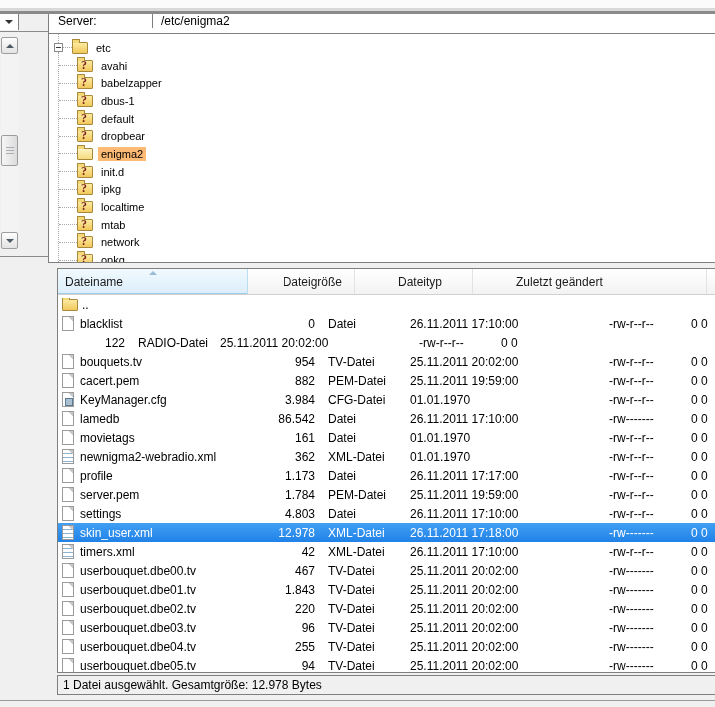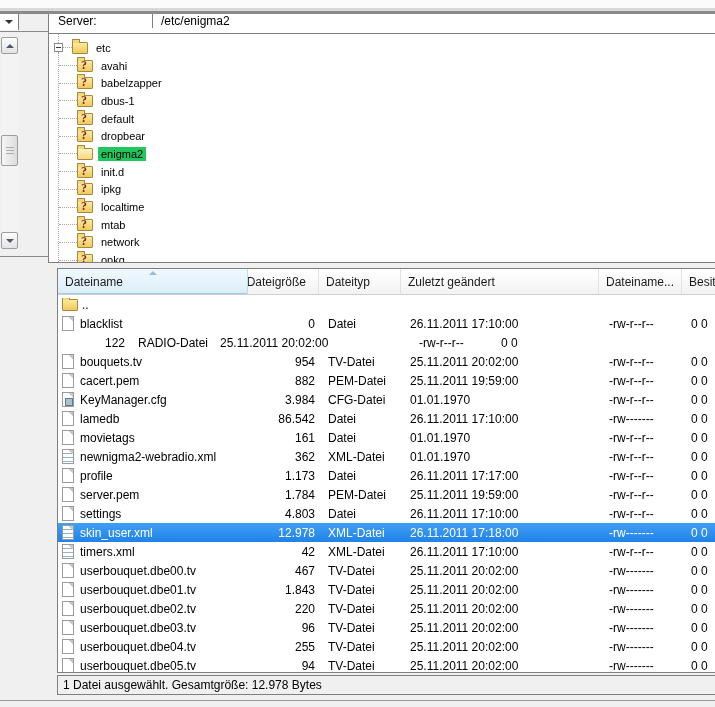--- a/index.html
+++ b/index.html
@@ -46,26 +46,26 @@
   .expander::after{content:"";position:absolute;left:1px;top:3px;width:5px;height:1px;background:#3a3a3a;}
   .rdash{width:9px;height:0;border-top:1px dotted #a8a8a8;flex:none;}
   .cstub{width:18px;height:0;border-top:1px dotted #a8a8a8;flex:none;}
   .tf{width:16px;height:12px;flex:none;box-sizing:border-box;position:relative;z-index:1;margin-right:5px;
     background:linear-gradient(#fceaa0,#f1c95c);border:1px solid #a8893c;border-radius:1px;}
   .tf::before{content:"";position:absolute;left:-1px;top:-4px;width:6px;height:3px;background:#f3d877;
     border:1px solid #a8893c;border-bottom:none;border-radius:1px 1px 0 0;}
   .tf.q::after{content:"?";position:absolute;left:3px;top:-3px;font:bold 12px "Liberation Serif",serif;color:#7a1f1f;}
   .tf.open{background:linear-gradient(#fdf3c3,#f5d97e);}
   .tlabel{padding:1px 3px;}
-  .tlabel.sel{background:#22c55e;}
+  .tlabel.sel{background:#fdba74;}
 
   
   #file-panel{position:absolute;left:57px;top:268px;width:660px;height:405px;box-sizing:border-box;
     border:1px solid #7f7f7f;background:#fff;overflow:hidden;}
-  #fl-header{display:flex;height:26px;box-sizing:border-box;background:linear-gradient(#ffffff,#f3f3f3);border-bottom:1px solid #d0d0d0;}
+  #fl-header{display:flex;height:26px;box-sizing:border-box;background:linear-gradient(#ffffff,#f3f3f3);border-bottom:1px solid #d0d0d0;gap:36px;}
   .hcell{box-sizing:border-box;flex:none;border-right:1px solid #e2e2e2;display:flex;align-items:center;
     font-size:12px;color:#1a1a1a;position:relative;padding-left:7px;white-space:nowrap;overflow:hidden;}
   .hcell.sorted{background:linear-gradient(#f0f9fe,#dceefb);border-right:1px solid #bcdcf0;box-shadow:inset 0 -1px #9ecdec;}
   .sortarrow{position:absolute;top:2px;left:50%;margin-left:-4px;width:0;height:0;
     border-left:4px solid transparent;border-right:4px solid transparent;border-bottom:4px solid #9cbcd4;}
   .hc0{width:190px;} .hc1{width:71px;justify-content:flex-end;padding-right:12px;padding-left:0;}
   .hc2{width:82px;} .hc3{width:198px;} .hc4{width:83px;} .hc5{width:60px;}
   .frow{display:flex;height:19px;align-items:center;font-size:12px;color:#000;}
   .frow.selected{background:linear-gradient(#419ff3,#2082e8);color:#fff;}
   .cell{box-sizing:border-box;flex:none;white-space:nowrap;overflow:hidden;}

